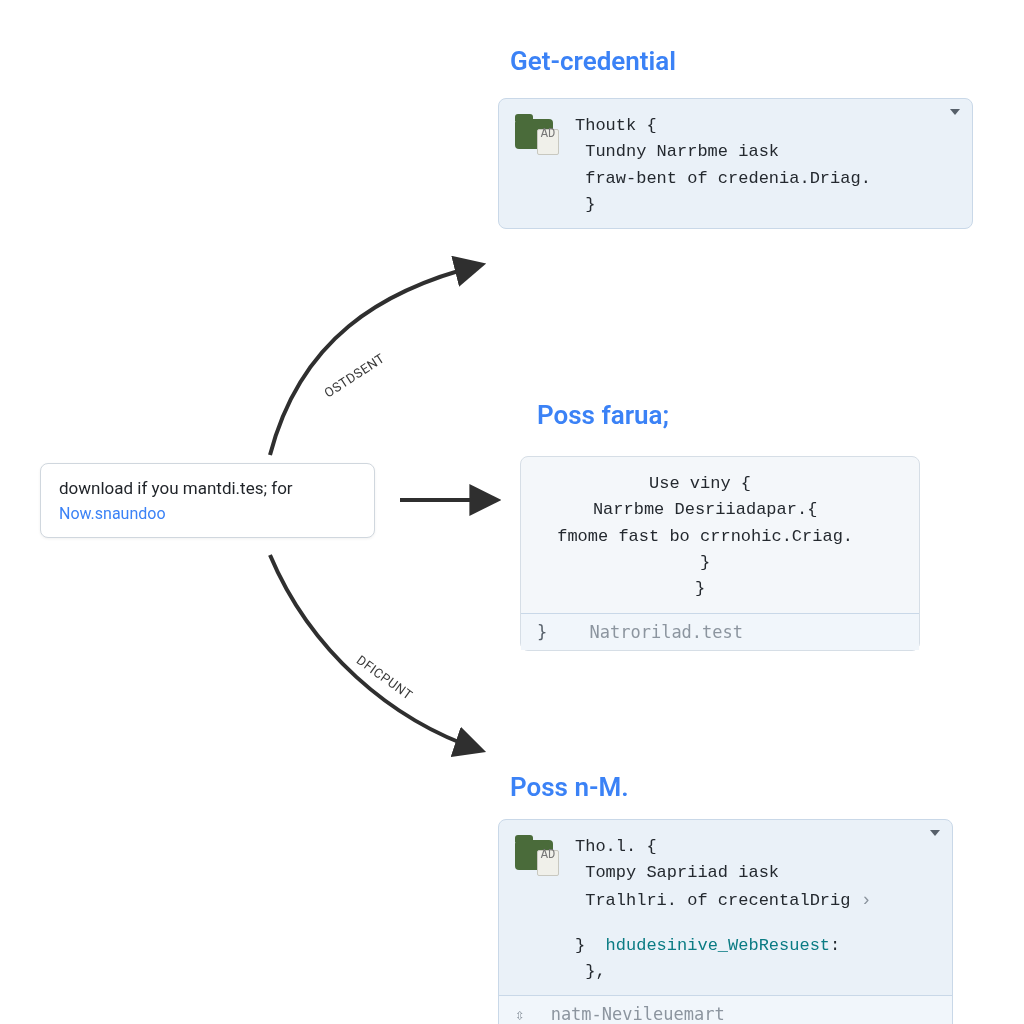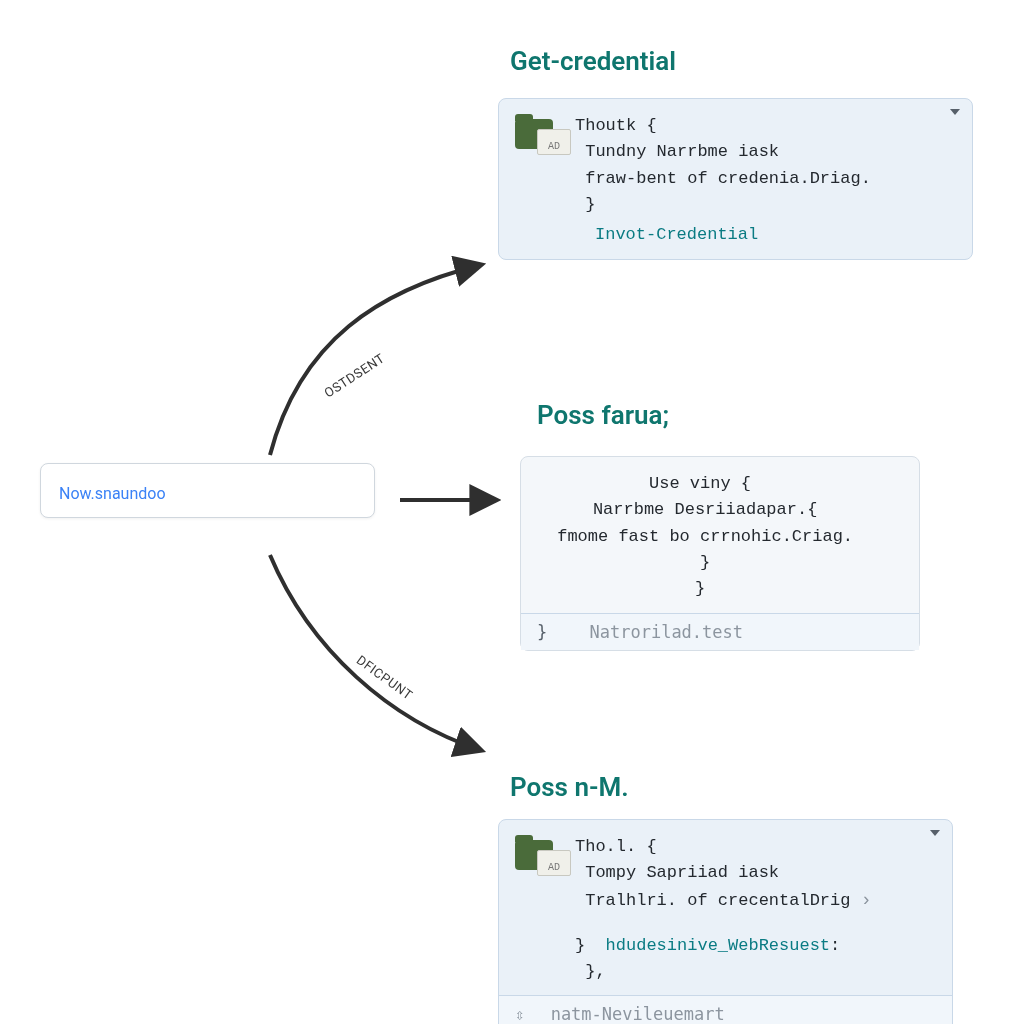--- a/index.html
+++ b/index.html
@@ -36,21 +36,21 @@
     position: absolute;
     background: #eaf1f8;
     border: 1px solid #c9d8e8;
     border-radius: 8px;
     box-sizing: border-box;
   }
   .card-title {
     position: absolute;
     font-size: 26px;
     font-weight: 600;
-    color: #0f766e;
+    color: #3b82f6;
   }
   .card-body {
     display: flex;
     gap: 14px;
     padding: 14px 16px 10px 16px;
     font-family: "SFMono-Regular", Consolas, "Liberation Mono", monospace;
     font-size: 17px;
     line-height: 1.55;
     color: #24292f;
     position: relative;
@@ -74,33 +74,33 @@
     position: absolute;
     top: -5px;
     left: 0;
     width: 18px;
     height: 7px;
     background: #4a6b3a;
     border-radius: 3px 3px 0 0;
   }
   .sheet {
     position: absolute;
-    width: 34px;
+    width: 22px;
     height: 26px;
     background: #f0f0ea;
     border: 1px solid #c8c8c0;
     border-radius: 2px;
     top: 16px;
     left: 22px;
-    font-size: 10px;
+    font-size: 12px;
     color: #777;
     display: flex;
     align-items: flex-end;
     justify-content: center;
-    padding-bottom: 0;
+    padding-bottom: 10px;
     box-sizing: border-box;
   }
   .code-lines { white-space: pre; }
   .hl-teal  { color: #0a7b83; }
   .hl-light { color: #8c959f; padding-left: 20px; }
   .dd {
     position: absolute;
     top: 10px;
     right: 12px;
     width: 0;
@@ -165,38 +165,36 @@
   <path d="M 270 455 C 300 340, 380 290, 480 265" stroke="#2f2f2f" stroke-width="4" fill="none" marker-end="url(#ah)"></path>
 
   <path d="M 400 500 L 495 500" stroke="#2f2f2f" stroke-width="4" fill="none" marker-end="url(#ah)"></path>
 
   <path d="M 270 555 C 310 650, 390 720, 480 750" stroke="#2f2f2f" stroke-width="4" fill="none" marker-end="url(#ah)"></path>
 </svg>
 <div id="lab1" class="arrow-label">OSTDSENT</div>
 <div id="lab2" class="arrow-label">DFICPUNT</div>
 
 <div class="source-box">
+  <div class="source-line1">download if you mantdi.tes; for</div>
   <div class="source-line2">Now.snaundoo</div>
 </div>
 
 <div id="title1" class="card-title">Get-credential</div>
 <div id="card1" class="card">
   <div class="card-body">
     <div class="icon-stack">
       <div class="folder"></div>
       <div class="sheet">AD</div>
     </div>
     <div>
       <span class="code-lines">Thoutk {
  Tundny Narrbme iask
  fraw-bent of credenia.Driag.
  }</span>
-      <div style="margin-top:4px; padding-left:20px;">
-        <span class="hl-teal">Invot-Credential</span>
-      </div>
     </div>
     <div class="dd"></div>
   </div>
 </div>
 
 <div id="title2" class="card-title">Poss farua;</div>
 <div id="card2" class="card">
   <div class="card-body" style="padding-left:26px;">
     <span class="code-lines">Use viny {
  Narrbme Desriiadapar.{

